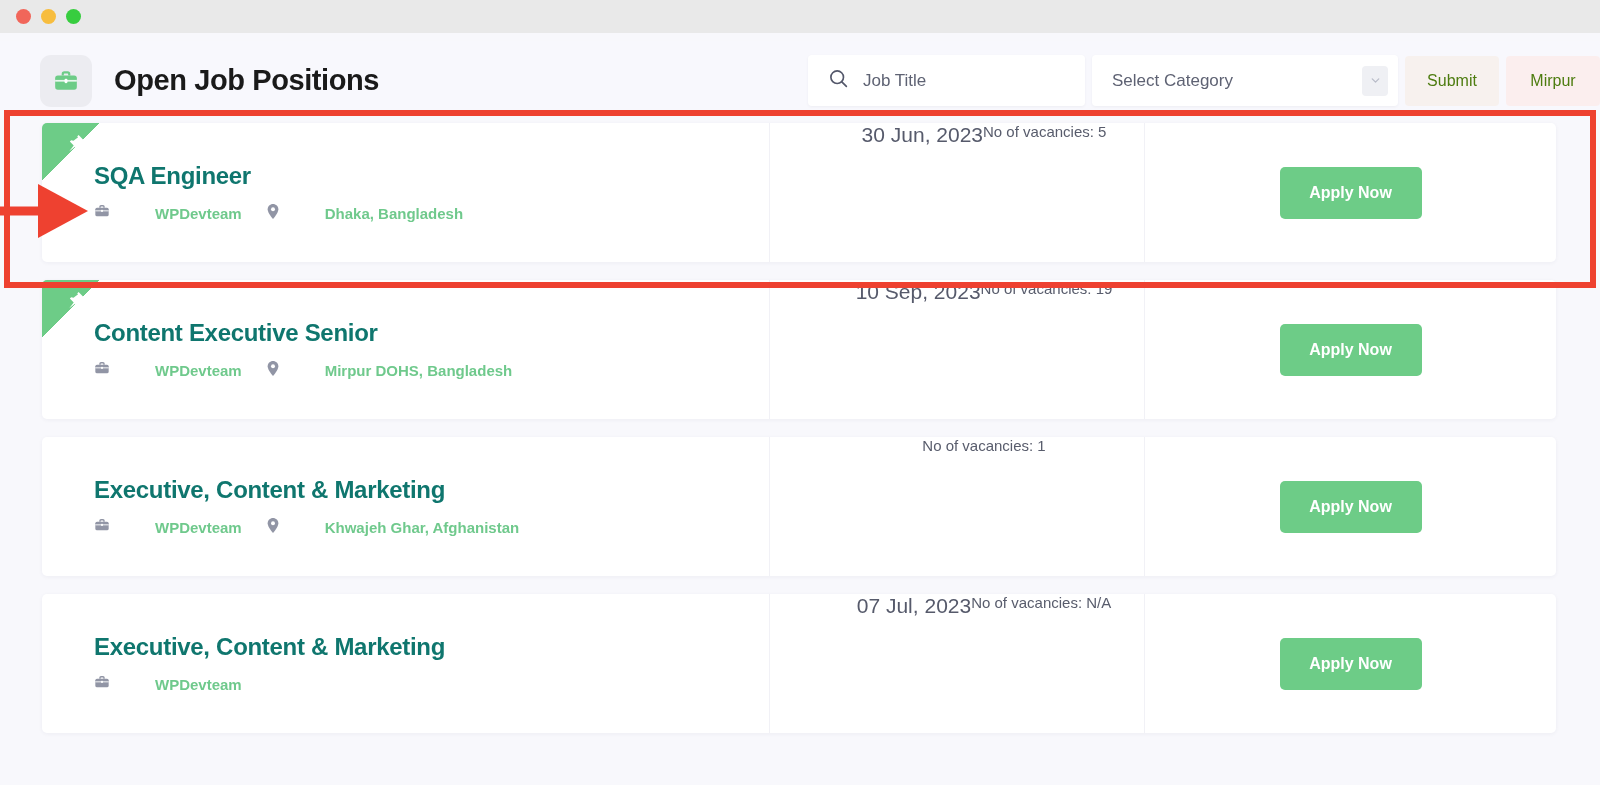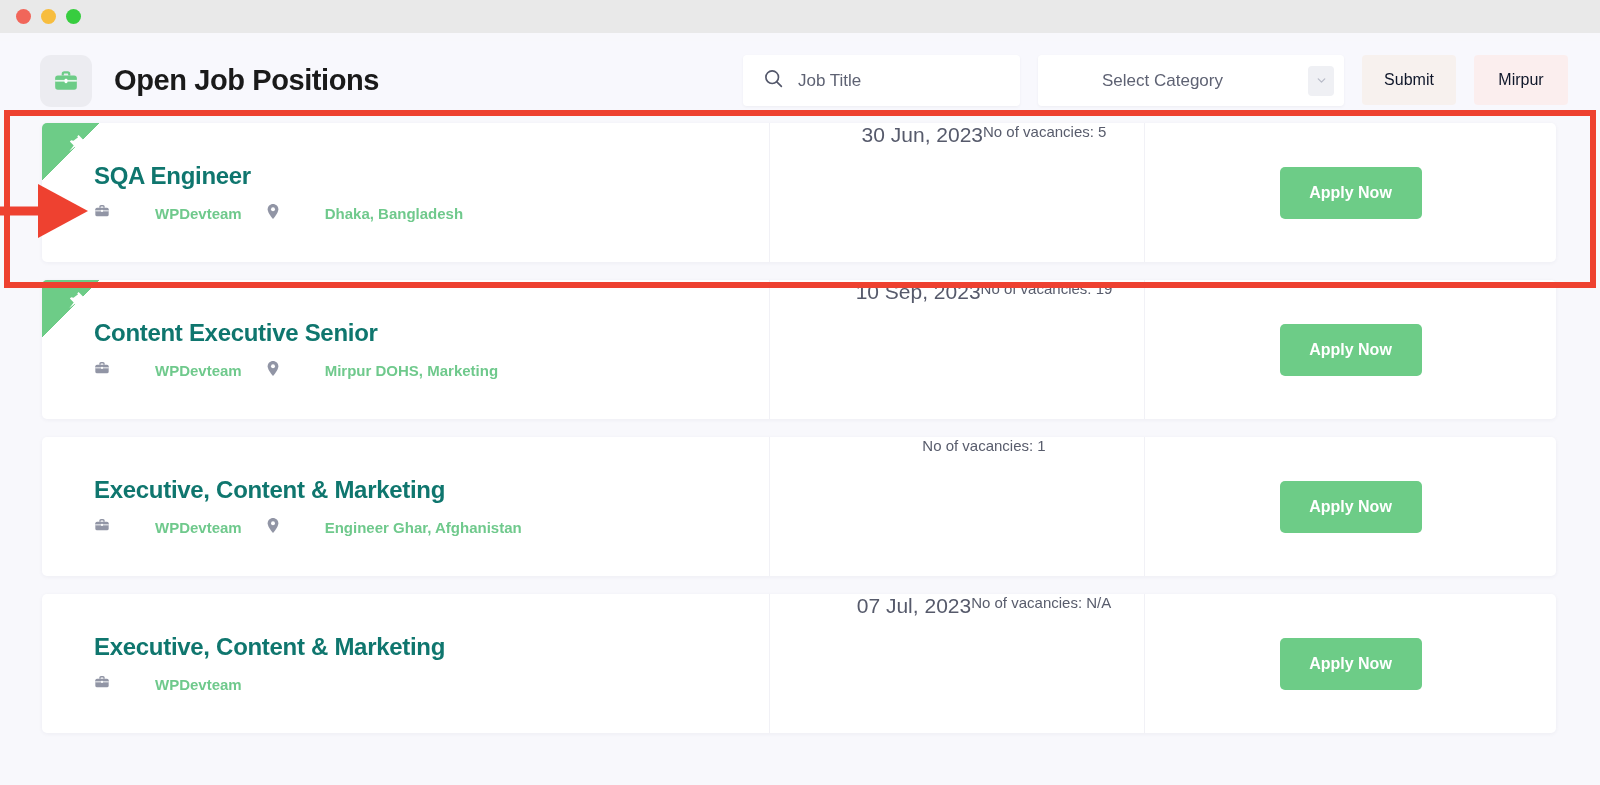--- a/index.html
+++ b/index.html
@@ -37,43 +37,43 @@
     width:52px; height:52px; margin-left:40px;
     background:#ececf1; border-radius:11px;
     display:flex; align-items:center; justify-content:center;
   }
   .page-title{
     margin-left:22px;
     font-size:29px; font-weight:bold; letter-spacing:-0.4px;
     color:#1a1a1a;
   }
   .header-controls{
-    margin-left:auto; display:flex; 
-    gap:18px; padding-right:32px;
+    margin-left:auto; display:flex; align-items:center;
+    gap:7px; 
   }
   .search-field{
     width:277px; height:51px; background:#ffffff; border-radius:4px;
     display:flex; align-items:center; padding-left:20px; gap:14px;
     box-shadow:0 1px 3px rgba(30,30,60,.05);
   }
   .search-ph{ font-size:17px; color:#5e6273; }
   .select-field{
     width:306px; height:51px; background:#ffffff; border-radius:4px;
     display:flex; align-items:center; padding:0 10px 0 20px;
     box-shadow:0 1px 3px rgba(30,30,60,.05);
   }
-  .select-ph{ font-size:17px; color:#5e6273;margin-left:44px; }
+  .select-ph{ font-size:17px; color:#5e6273; }
   .chev-box{
     margin-left:auto; width:26px; height:30px; background:#eff0f4;
     border-radius:4px; display:flex; align-items:center; justify-content:center;
   }
   .btn-submit, .btn-reset{
     height:50px; border-radius:4px; border:none;
     font-size:16px; font-family:"Liberation Sans", sans-serif;
-    color:#0f172a; cursor:pointer;
+    color:#4d7c0f; cursor:pointer;
   }
   .btn-submit{ width:94px; background:#f7f1ee; }
   .btn-reset{ width:94px; background:#fbeeee; }
 
   
   .job-list{
     position:absolute; left:42px; top:90px; width:1514px;
   }
   .job-card{
     position:relative;
@@ -235,21 +235,21 @@
       <rect x="2" y="11" width="20" height="1.5" fill="#ffffff" opacity=".9"></rect>
       <rect x="10.6" y="10" width="2.8" height="3.6" rx="1.2" fill="#ffffff"></rect>
     </svg></span>
           <span class="meta-text">WPDevteam</span>
         </div>
         <div class="meta">
          <span><svg width="14" height="17" viewBox="0 0 24 28" fill="none">
       <path d="M12 1C6.9 1 2.8 5.1 2.8 10.2c0 6.7 9.2 16.6 9.2 16.6s9.2-9.9 9.2-16.6C21.2 5.1 17.1 1 12 1z" fill="#9195a5"></path>
       <circle cx="12" cy="10.2" r="3.4" fill="#ffffff"></circle>
     </svg></span>
-         <span class="meta-text">Mirpur DOHS, Marketing</span>
+         <span class="meta-text">Mirpur DOHS, Bangladesh</span>
        </div>
       </div>
     </div>
     <div class="col-date">
       <div class="date-main">10 Sep, 2023</div>
       <div class="date-sub">No of vacancies: 19</div>
     </div>
     <div class="col-action">
       <button class="apply-btn">Apply Now</button>
     </div>
@@ -266,21 +266,21 @@
       <rect x="2" y="11" width="20" height="1.5" fill="#ffffff" opacity=".9"></rect>
       <rect x="10.6" y="10" width="2.8" height="3.6" rx="1.2" fill="#ffffff"></rect>
     </svg></span>
           <span class="meta-text">WPDevteam</span>
         </div>
         <div class="meta">
          <span><svg width="14" height="17" viewBox="0 0 24 28" fill="none">
       <path d="M12 1C6.9 1 2.8 5.1 2.8 10.2c0 6.7 9.2 16.6 9.2 16.6s9.2-9.9 9.2-16.6C21.2 5.1 17.1 1 12 1z" fill="#9195a5"></path>
       <circle cx="12" cy="10.2" r="3.4" fill="#ffffff"></circle>
     </svg></span>
-         <span class="meta-text">Engineer Ghar, Afghanistan</span>
+         <span class="meta-text">Khwajeh Ghar, Afghanistan</span>
        </div>
       </div>
     </div>
     <div class="col-date">
       <div class="date-sub">No of vacancies: 1</div>
     </div>
     <div class="col-action">
       <button class="apply-btn">Apply Now</button>
     </div>
       </div>

